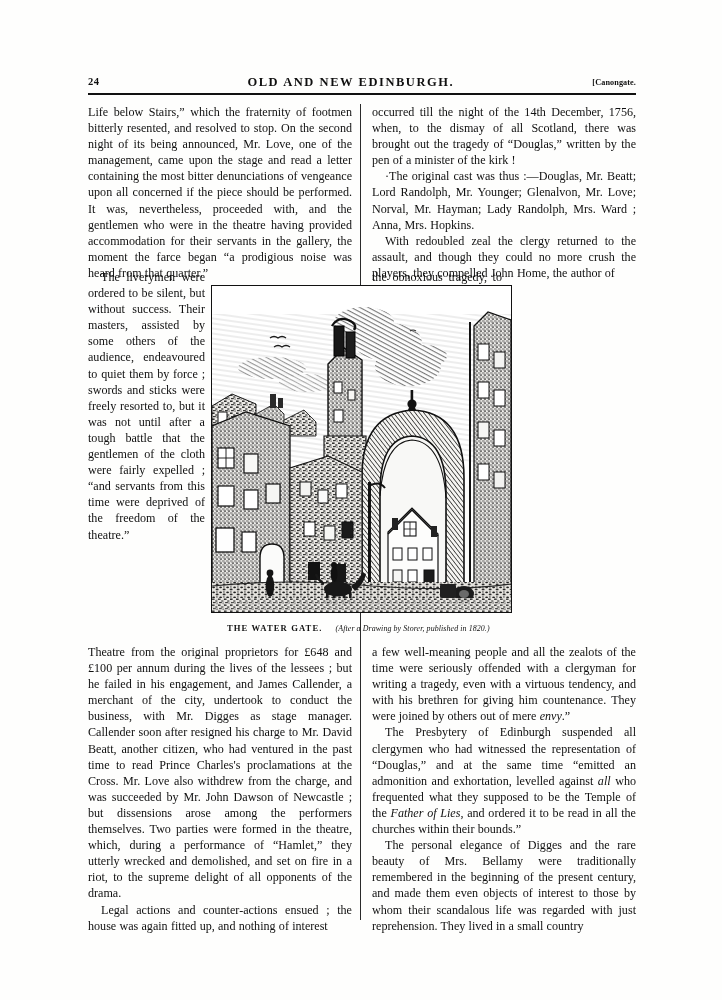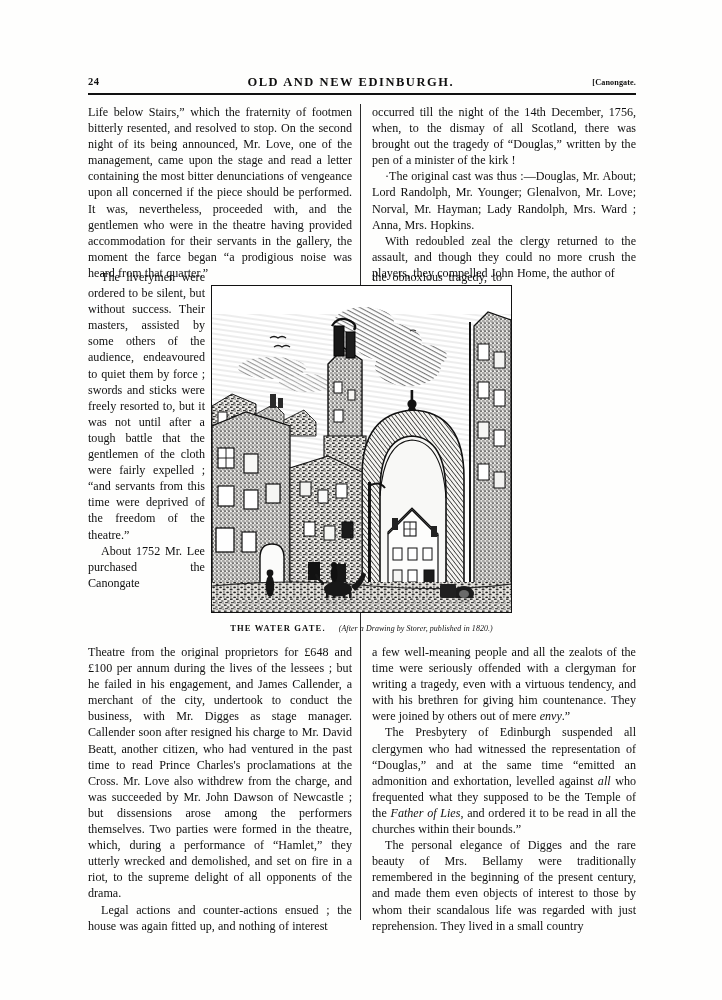--- a/index.html
+++ b/index.html
@@ -149,24 +149,24 @@
     width: 301px;
     height: 328px;
     border: 1.4px solid #111;
     box-sizing: border-box;
     background: #fdfdfc;
     overflow: hidden;
   }
   .cut svg { display: block; }
   .caption {
     position: absolute;
-    left: 0;
+    left: 16px;
     top: 332px;
     width: 301px;
-    text-align: center;
+    text-align: left;
     white-space: nowrap;
   }
   .cap-title {
     font-size: 8.6px;
     font-weight: bold;
     letter-spacing: 1.1px;
   }
   .cap-credit {
     font-size: 7.9px;
     font-style: italic;
@@ -189,27 +189,26 @@
   <div class="cols">
 
     <div class="coldiv"></div>
 
     <div class="col col-l">
       <p class="noindent">Life below Stairs,” which the fraternity of footmen bitterly resented, and resolved to stop.  On the second night of its being announced, Mr. Love, one of the management, came upon the stage and read a letter containing the most bitter denunciations of vengeance upon all concerned if the piece should be performed.  It was, nevertheless, proceeded with, and the gentlemen who were in the theatre having provided accommodation for their servants in the gallery, the moment the farce began “a prodigious noise was heard from that quarter.”</p>
     </div>
 
     <div class="col col-r">
       <p class="noindent">occurred till the night of the 14th December, 1756, when, to the dismay of all Scotland, there was brought out the tragedy of “Douglas,” written by the pen of a minister of the kirk !</p>
-      <p class="indent">·The original cast was thus :—Douglas, Mr. About; Lord Randolph, Mr. Younger; Glenalvon, Mr. Love; Norval, Mr. Hayman; Lady Randolph, Mrs. Ward ; Anna, Mrs. Hopkins.</p>
+      <p class="indent">·The original cast was thus :—Douglas, Mr. Beatt; Lord Randolph, Mr. Younger; Glenalvon, Mr. Love; Norval, Mr. Hayman; Lady Randolph, Mrs. Ward ; Anna, Mrs. Hopkins.</p>
       <p class="indent">With redoubled zeal the clergy returned to the assault, and though they could no more crush the players, they compelled John Home, the author of</p>
     </div>
 
     <div class="narrow-l">
       <p class="indent">The liverymen were ordered to be silent, but without success.  Their masters, assisted by some others of the audience, endeavoured to quiet them by force ; swords and sticks were freely resorted to, but it was not until after a tough battle that the gentlemen of the cloth were fairly expelled ; “and servants from this time were deprived of the freedom of the theatre.”</p>
-      <p class="indent">About 1752 Mr. Lee purchased the Canongate</p>
     </div>
 
     <div class="narrow-r">
       <p class="noindent">the obnoxious tragedy, to “renounce the orders that had been tarnished by a composition so unwonted and unclerical.” Ultimately he became captain in the Buccleuch Fencibles, and lived long enough to see the prejudices of many of his countrymen pass away; but he was long viewed with obloquy. “To account for this extraordinary phenomenon,” says Dr. Carlisle, “so far down in the eighteenth century, it is to be observed that not</p>
     </div>
 
     <div class="figure">
       <div class="cut">
         <svg width="299" height="326" viewBox="0 0 299 326" xmlns="http://www.w3.org/2000/svg">
           <defs>

